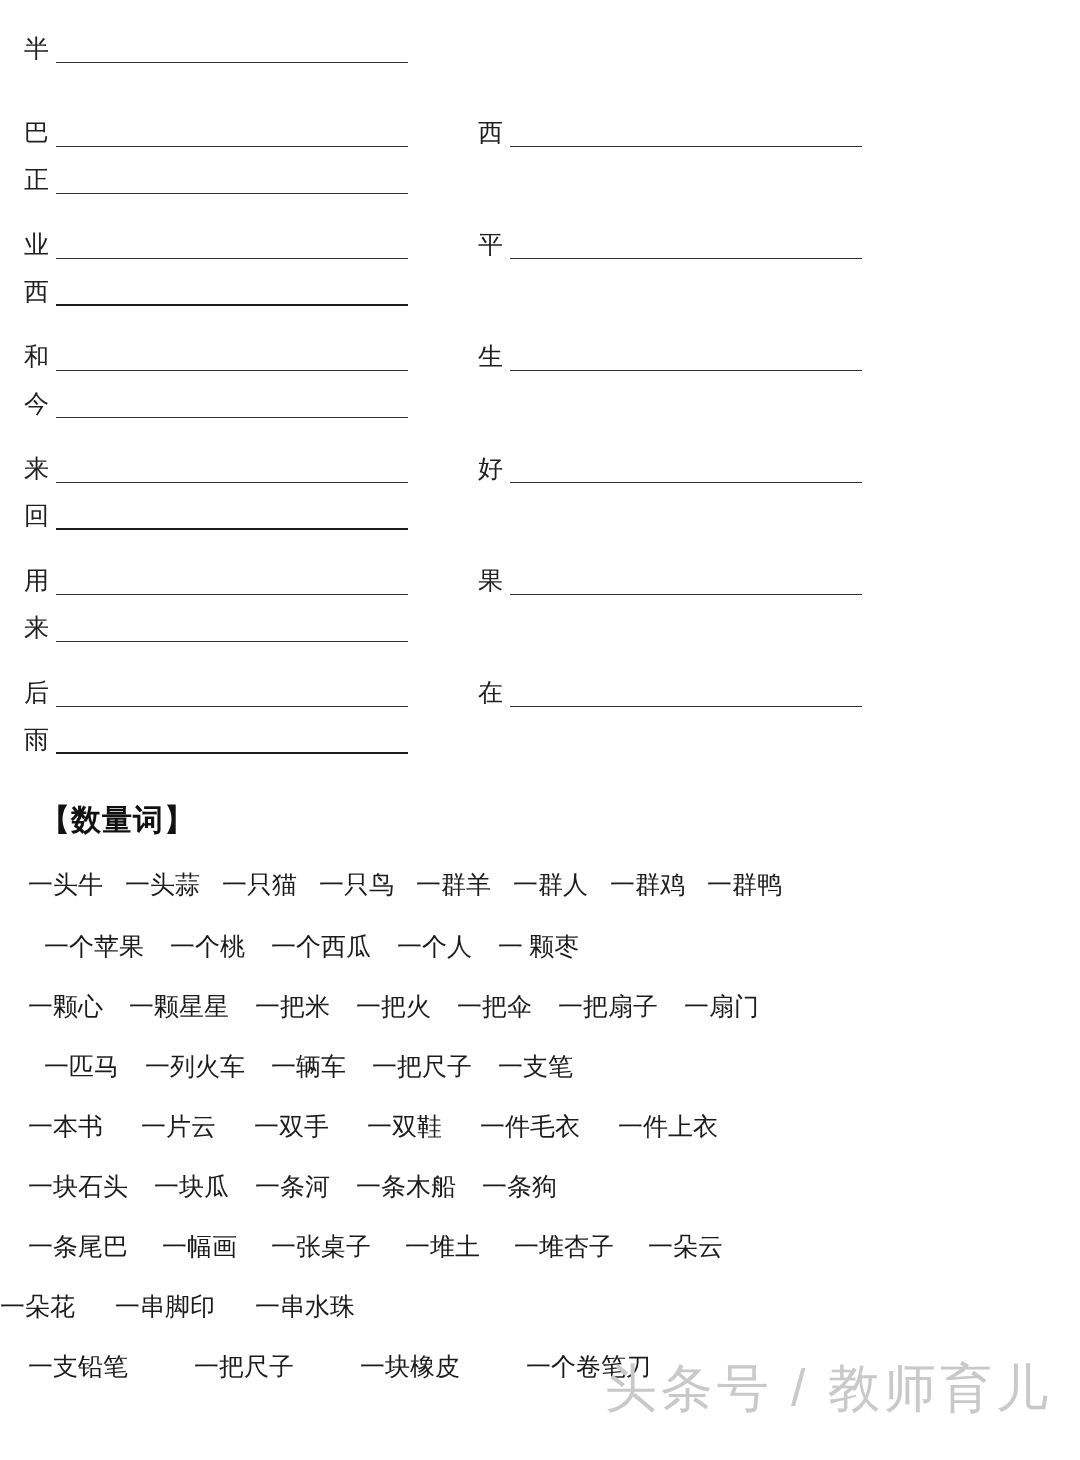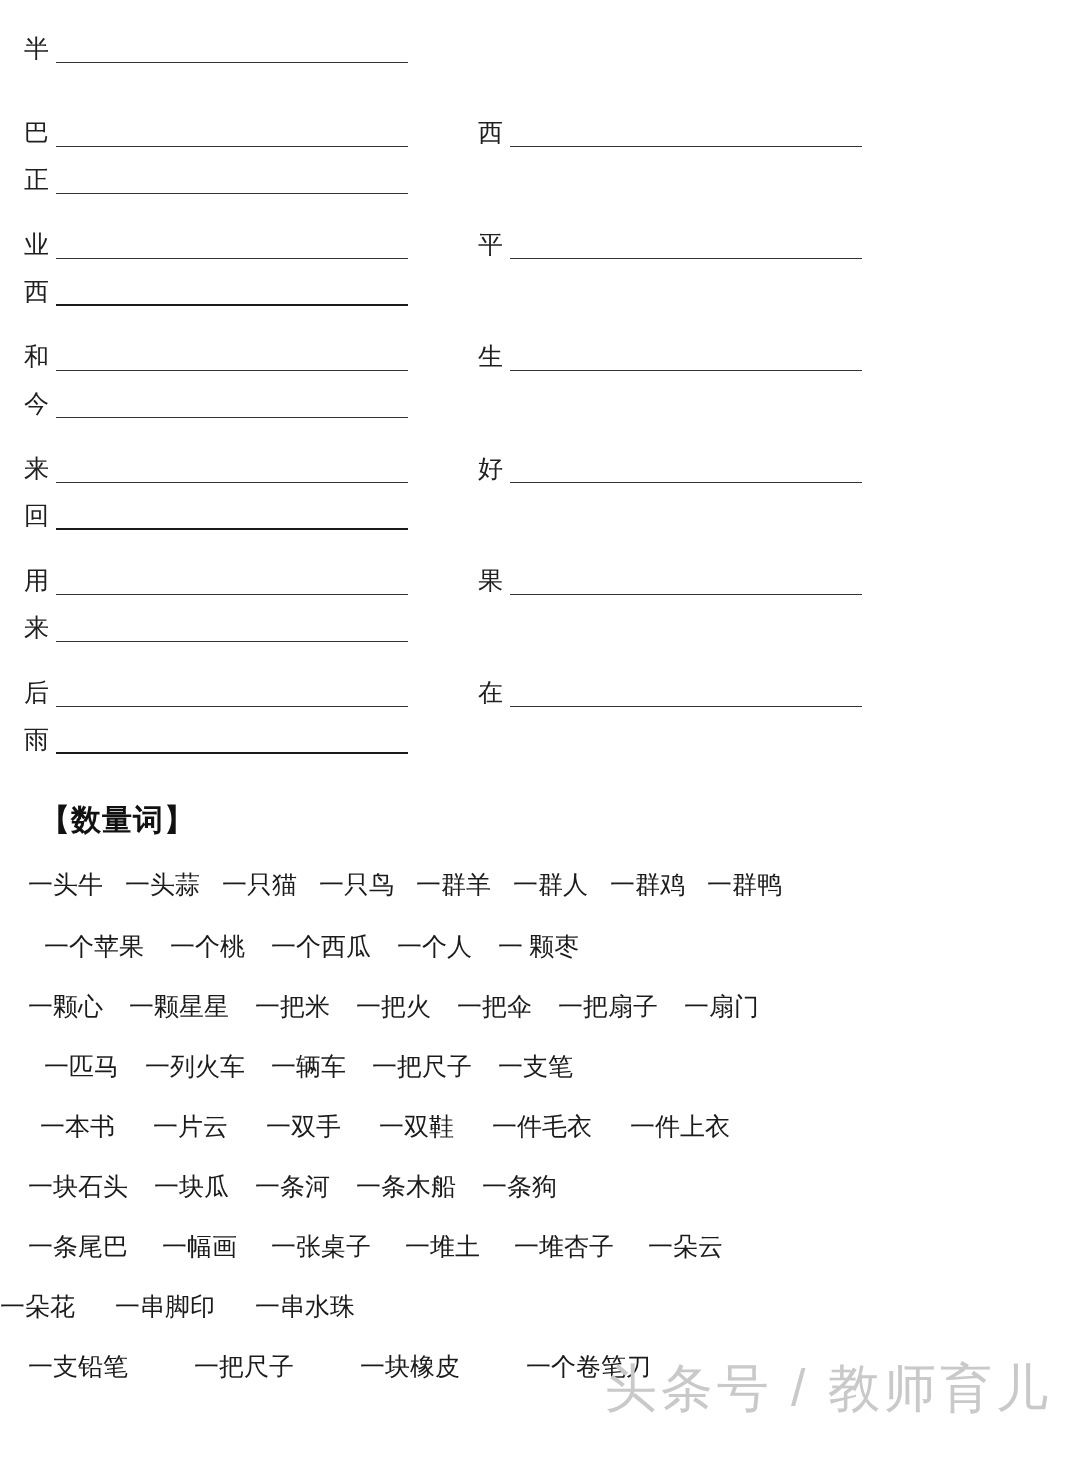--- a/index.html
+++ b/index.html
@@ -88,21 +88,21 @@
     display: inline-block;
   }
 
   
   .mw-row .mw-item + .mw-item { margin-left: 22px; }
 
   .r1 { padding-left: 28px; font-family: Liberation Mono, monospace; }
   .r2 { padding-left: 44px; }
   .r3 { padding-left: 28px; }
   .r4 { padding-left: 44px; }
-  .r5 { padding-left: 40px; }
+  .r5 { padding-left: 28px; }
   .r6 { padding-left: 28px; }
   .r7 { padding-left: 28px; }
   .r8 { }
   .r9 { padding-left: 28px; text-decoration: underline; }
 
   .r2 .mw-item + .mw-item { margin-left: 26px; }
   .r3 .mw-item + .mw-item { margin-left: 26px; }
   .r4 .mw-item + .mw-item { margin-left: 26px; }
   .r5 .mw-item + .mw-item { margin-left: 38px; }
   .r6 .mw-item + .mw-item { margin-left: 26px; }

